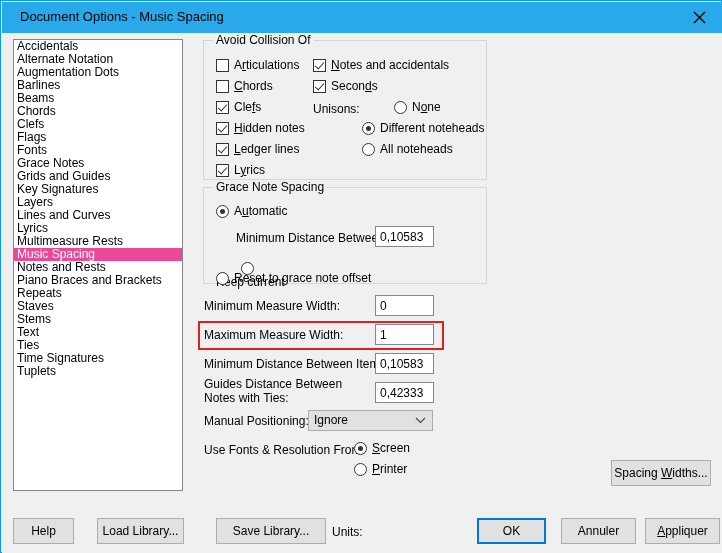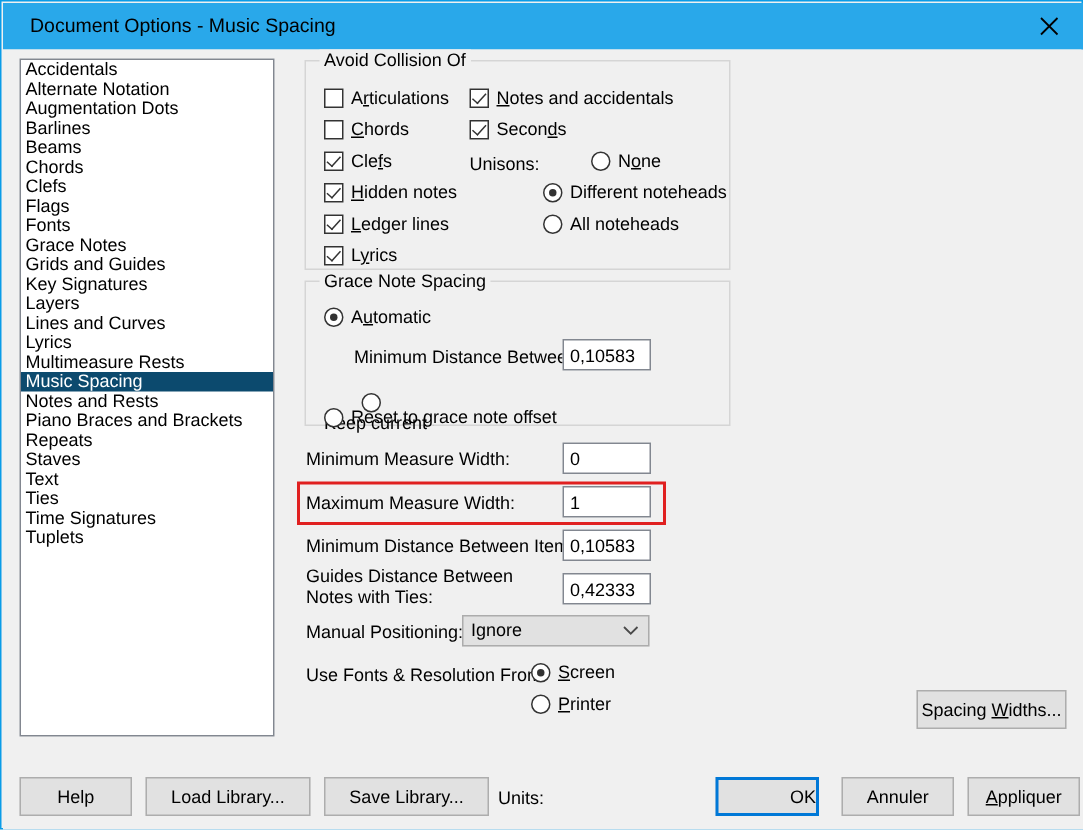--- a/index.html
+++ b/index.html
@@ -67,21 +67,21 @@
   .list-item {
     height: 13px;
     line-height: 13px;
     padding: 0 2px 0 3px;
     font-size: 12px;
     white-space: nowrap;
     color: #000;
     cursor: default;
   }
   .list-item.selected {
-    background: #0c4a6e;
+    background: #ec4899;
     color: #ffffff;
   }
 
   
   .groupbox {
     position: absolute;
     border: 1px solid #d5d5d5;
     box-sizing: border-box;
   }
   .groupbox > .gb-title {
@@ -259,20 +259,21 @@
         <div class="list-item"><span>Key Signatures</span></div>
         <div class="list-item"><span>Layers</span></div>
         <div class="list-item"><span>Lines and Curves</span></div>
         <div class="list-item"><span>Lyrics</span></div>
         <div class="list-item"><span>Multimeasure Rests</span></div>
         <div class="list-item selected"><span>Music Spacing</span></div>
         <div class="list-item"><span>Notes and Rests</span></div>
         <div class="list-item"><span>Piano Braces and Brackets</span></div>
         <div class="list-item"><span>Repeats</span></div>
         <div class="list-item"><span>Staves</span></div>
+        <div class="list-item"><span>Stems</span></div>
         <div class="list-item"><span>Text</span></div>
         <div class="list-item"><span>Ties</span></div>
         <div class="list-item"><span>Time Signatures</span></div>
         <div class="list-item"><span>Tuplets</span></div>
       </div>
 
     <div class="groupbox" id="group-avoid">
       <div class="gb-title">Avoid Collision Of</div>
 
       <div class="cb" style="left:12px; top:17px;justify-content:space-between;">
@@ -382,33 +383,33 @@
       <span><u>P</u>rinter</span>
     </div>
 
     <div class="btn" style="left:609px; top:427px; width:100px;">
       <span>Spacing <u>W</u>idths...</span>
     </div>
 
   </div>
 
   <div class="bottombar">
-    <div class="btn" style="left:11px; top:8px; width:75px;">
+    <div class="btn" style="left:11px; top:8px; width:61px;">
       <span>Help</span>
     </div>
-    <div class="btn" style="left:95px; top:8px; width:110px;">
+    <div class="btn" style="left:95px; top:8px; width:87px;">
       <span>Load Library...</span>
     </div>
     <div class="btn" style="left:214px; top:8px; width:110px;">
       <span>Save Library...</span>
     </div>
 
     <div class="lbl" style="left:330px; top:15px;">Units:</div>
 
-    <div class="btn default" style="left:475px; top:8px; width:69px;justify-content:flex-end;">
+    <div class="btn default" style="left:475px; top:8px; width:69px;">
       <span>OK</span>
     </div>
     <div class="btn" style="left:559px; top:8px; width:75px;">
       <span>Annuler</span>
     </div>
     <div class="btn" style="left:643px; top:8px; width:75px;">
       <span><u>A</u>ppliquer</span>
     </div>
   </div>
 

